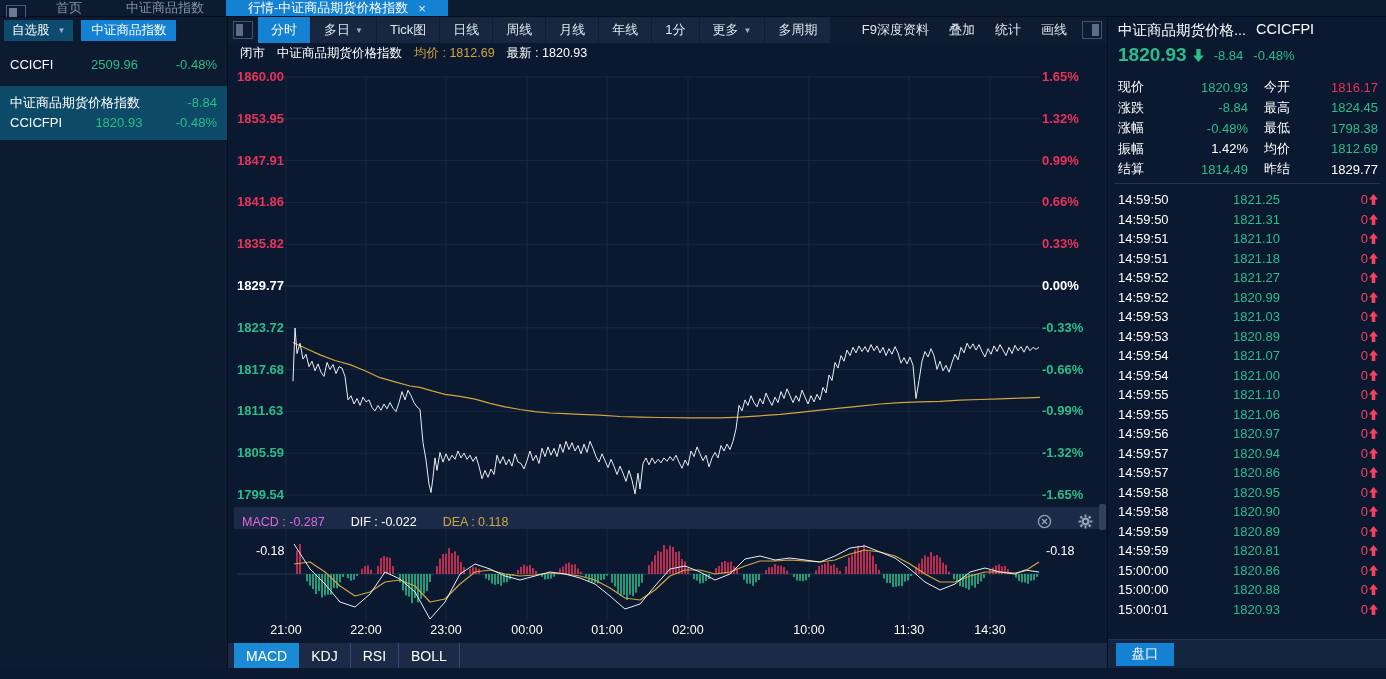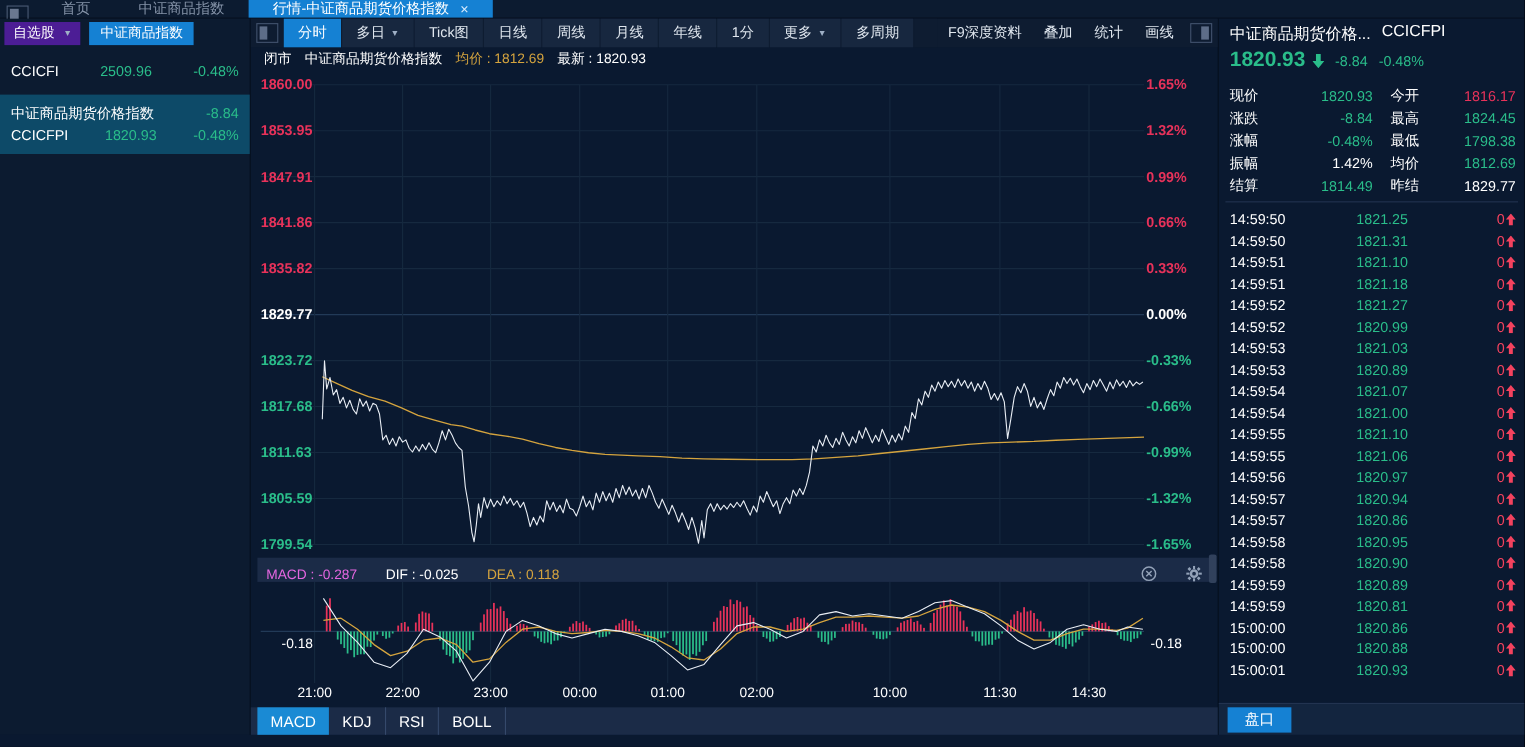--- a/index.html
+++ b/index.html
@@ -18,21 +18,21 @@
   .menu-icon .bar{width:8px; height:100%; background:#6a7890;}
   .top-tab{display:flex; align-items:center; padding:0 22px; color:var(--muted); cursor:pointer;}
   .top-tab.active{background:var(--accent); color:#fff;}
   .top-tab .close-x{margin-left:10px; font-size:13px; color:#d8ecff;}
 
   .body{display:flex; height:651px;}
 
   
   .sidebar{width:228px; background:var(--panel); border-right:1px solid var(--border); position:relative;}
   .side-header{display:flex; align-items:center; height:27px; padding:0 4px; gap:8px;}
-  .group-btn{height:21px; background:#4c1d95; color:#fff; display:flex; align-items:center; padding:0 8px; gap:8px; font-size:12.5px;text-align:right;}
+  .group-btn{height:21px; background:#0c4a6e; color:#fff; display:flex; align-items:center; padding:0 8px; gap:8px; font-size:12.5px;text-align:right;}
   .group-btn .dd{font-size:8px; color:#9fb0c6;}
   .side-tab{height:21px; background:var(--accent); color:#fff; display:flex; align-items:center; padding:0 10px; font-size:12.5px;}
   .watch-item{margin-top:4px; padding:7px 10px 7px 10px;}
   .watch-item.selected{background:var(--selected);}
   .wrow{display:flex; justify-content:space-between; line-height:20px;}
   .wname{color:#fff; font-size:13px;}
   .wcode{color:#fff; font-size:13px;}
   .gr{color:var(--green);} .rd{color:var(--red);} .wh{color:#fff;} .yl{color:var(--yellow);}
 
   
@@ -46,21 +46,21 @@
   .tb-btn .dd{font-size:8px; margin-left:5px; color:#9fb0c6;}
   .tb-spacer{flex:1; background:var(--toolbar);}
   .tb-link{display:flex; align-items:center; padding:0 10px; color:#dfe6ee; cursor:pointer;}
   .status-line{position:absolute; top:26px; left:0; right:0; height:20px; display:flex; align-items:center; gap:12px; padding-left:12px; font-size:12.5px; z-index:3;}
   #chart-svg{position:absolute; top:0; left:0; z-index:1;}
   .price-label{position:absolute; left:9px; font-size:13px; font-weight:600; z-index:2;}
   .pct-label{position:absolute; left:814px; font-size:13px; font-weight:600; z-index:2;}
   .macd-header{position:absolute; top:490px; left:6px; right:6px; height:22px; background:var(--headerbar); display:flex; align-items:flex-end; padding:0 8px; gap:26px; z-index:2; font-size:12.5px;}
   .macd-header .sp{flex:1;}
   .mini-icon{width:15px; height:15px; cursor:pointer;}
-  .macd-side-label{position:absolute; font-size:12.5px; color:#fff; z-index:2; top:561px;}
+  .macd-side-label{position:absolute; font-size:12.5px; color:#fff; z-index:2; top:527px;}
   .time-label{position:absolute; top:606px; width:50px; text-align:center; font-size:12.5px; color:#fff; z-index:2;}
   .indicator-bar{position:absolute; bottom:0; left:0; right:0; height:25px; background:var(--headerbar); display:flex; align-items:stretch; padding-left:6px; z-index:3;}
   .ind-tab{display:flex; align-items:center; padding:0 12px; border-right:1px solid #35496b; color:#fff; font-size:14px; cursor:pointer;}
   .ind-tab.active{background:#1a8ad4; border-right:none;}
   .splitter-handle{position:absolute; right:1px; top:487px; width:7px; height:26px; background:#31415c; border-radius:2px; z-index:4; cursor:col-resize;}
 
   
   .rightpanel{width:278px; position:relative; background:var(--bg);}
   .q-title{position:absolute; top:4px; left:10px; right:6px; font-size:14.5px; color:#fff; display:flex; gap:10px; white-space:nowrap;}
   .q-price-row{position:absolute; top:27px; left:10px; display:flex; align-items:center; gap:10px;}
@@ -483,21 +483,21 @@
           <div class="time-label" style="left: 274px;">00:00</div>
           <div class="time-label" style="left: 354px;">01:00</div>
           <div class="time-label" style="left: 435px;">02:00</div>
           <div class="time-label" style="left: 556px;">10:00</div>
           <div class="time-label" style="left: 656px;">11:30</div>
           <div class="time-label" style="left: 737px;">14:30</div>
         </div>
 
       <div class="macd-header">
         <span style="color:var(--magenta)">MACD : -0.287</span>
-        <span style="color:#fff">DIF : -0.025</span>
+        <span style="color:#fff">DIF : -0.022</span>
         <span style="color:var(--yellow)">DEA : 0.118</span>
         <span class="sp"></span>
         <svg class="mini-icon" viewBox="0 0 16 16">
           <circle cx="8" cy="8" r="6.5" fill="none" stroke="#93a2b8" stroke-width="1.4"></circle>
           <path d="M5.4 5.4 L10.6 10.6 M10.6 5.4 L5.4 10.6" stroke="#93a2b8" stroke-width="1.4"></path>
         </svg>
         <svg class="mini-icon" viewBox="0 0 16 16">
           <g fill="#93a2b8">
             <circle cx="8" cy="8" r="4.2"></circle>
             <rect x="7" y="0.5" width="2" height="3"></rect>

